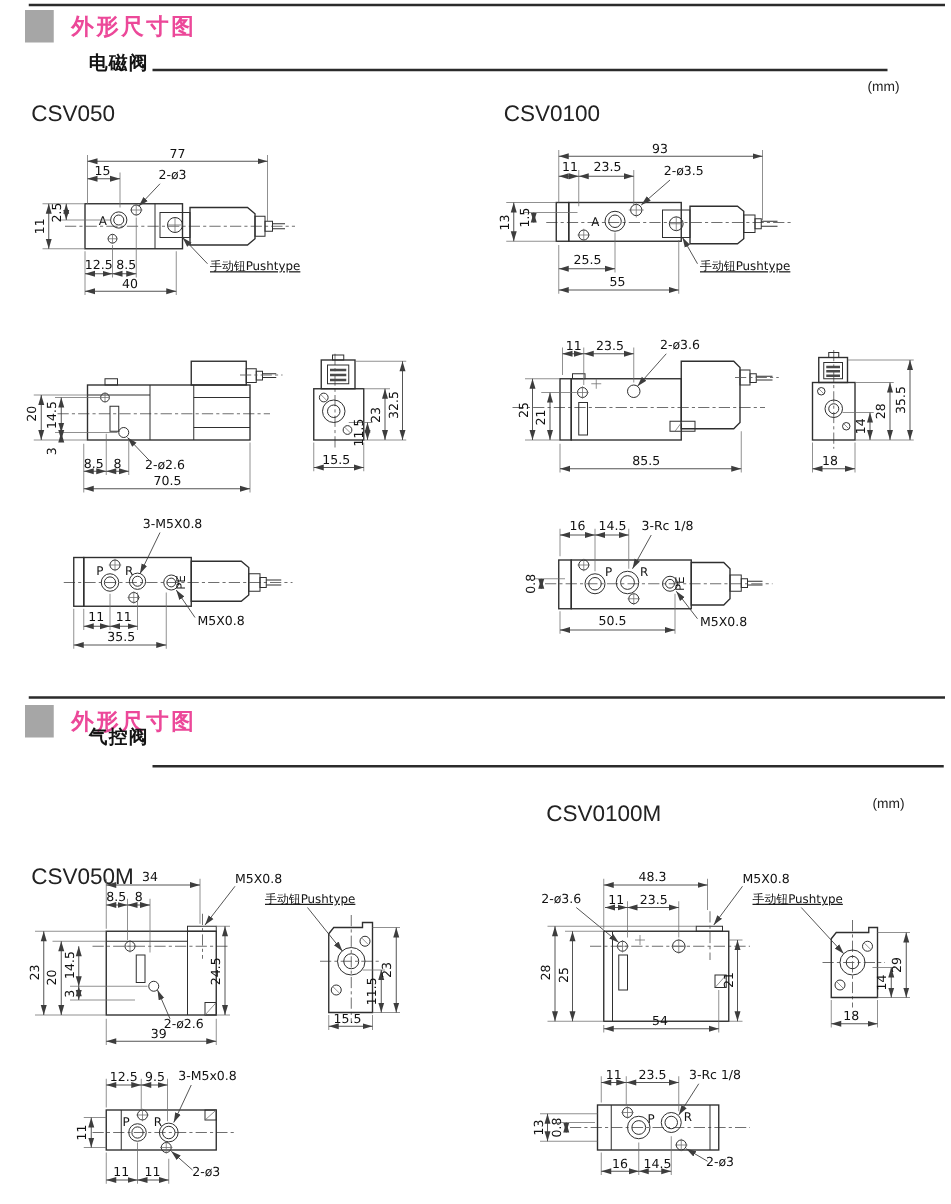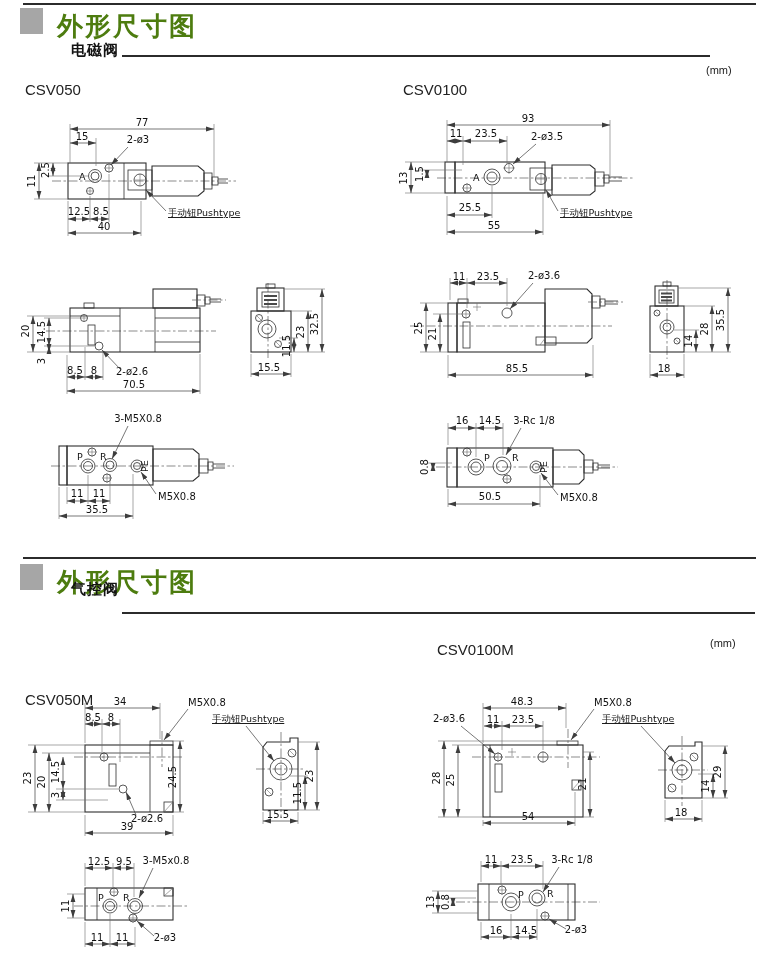--- a/index.html
+++ b/index.html
@@ -1,22 +1,22 @@
 <!DOCTYPE html>
 <html><head>
 <meta charset="utf-8">
 <style>
   html,body{margin:0;padding:0;background:#fff;}
   body{width:761px;height:963px;position:relative;font-family:"Liberation Sans","DejaVu Sans",sans-serif;color:#111;overflow:hidden;}
   .hline{position:absolute;background:#2b2b2b;}
   .sq{position:absolute;width:23px;height:26px;background:#a6a6a6;}
-  .title{position:absolute;font-size:26px;font-weight:bold;letter-spacing:2px;color:#4d7c0f;}
+  .title{position:absolute;font-size:18px;font-weight:bold;letter-spacing:2px;color:#ec4899;}
   .subtitle{position:absolute;font-size:15px;font-weight:bold;letter-spacing:1px;color:#141414;}
-  .model{position:absolute;font-size:15px;color:#222;}
-  .unit{position:absolute;font-size:11px;color:#222;margin-left:12px;}
+  .model{position:absolute;font-size:18px;color:#222;}
+  .unit{position:absolute;font-size:11px;color:#222;}
   svg{position:absolute;left:0;}
   svg text{font-family:"DejaVu Sans","Liberation Sans",sans-serif;font-size:10px;fill:#111;}
   .tm{text-anchor:middle;}
   .tp{font-size:9.5px;}
   .pu{font-size:9.5px;text-decoration:underline;}
   .ol{fill:none;stroke:#2f2f2f;stroke-width:1.1;}
   .il{fill:none;stroke:#2f2f2f;stroke-width:0.8;}
   .xl{stroke:#6b6b6b;stroke-width:0.6;fill:none;}
   .dl{stroke:#3d3d3d;stroke-width:0.7;fill:none;}
   .ld{stroke:#3d3d3d;stroke-width:0.7;fill:none;}

